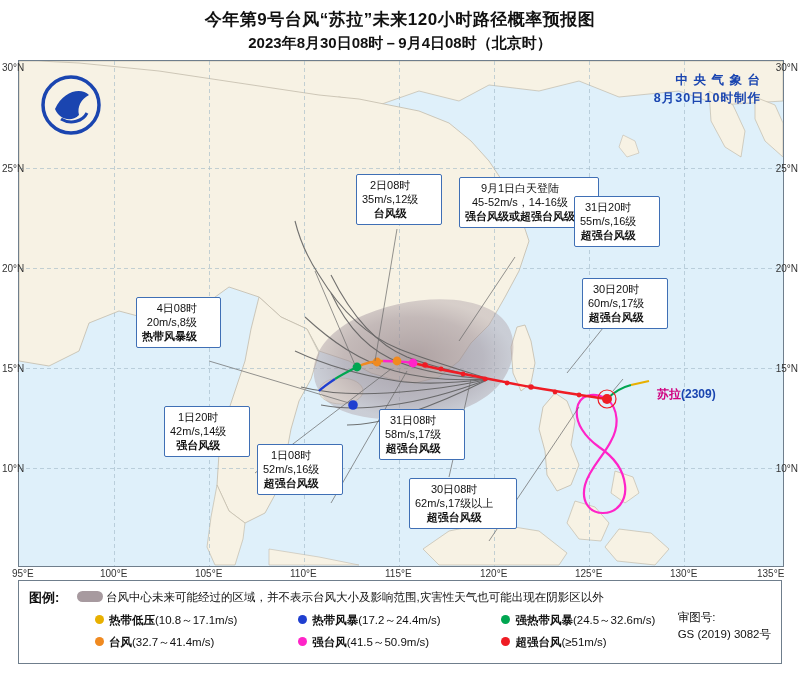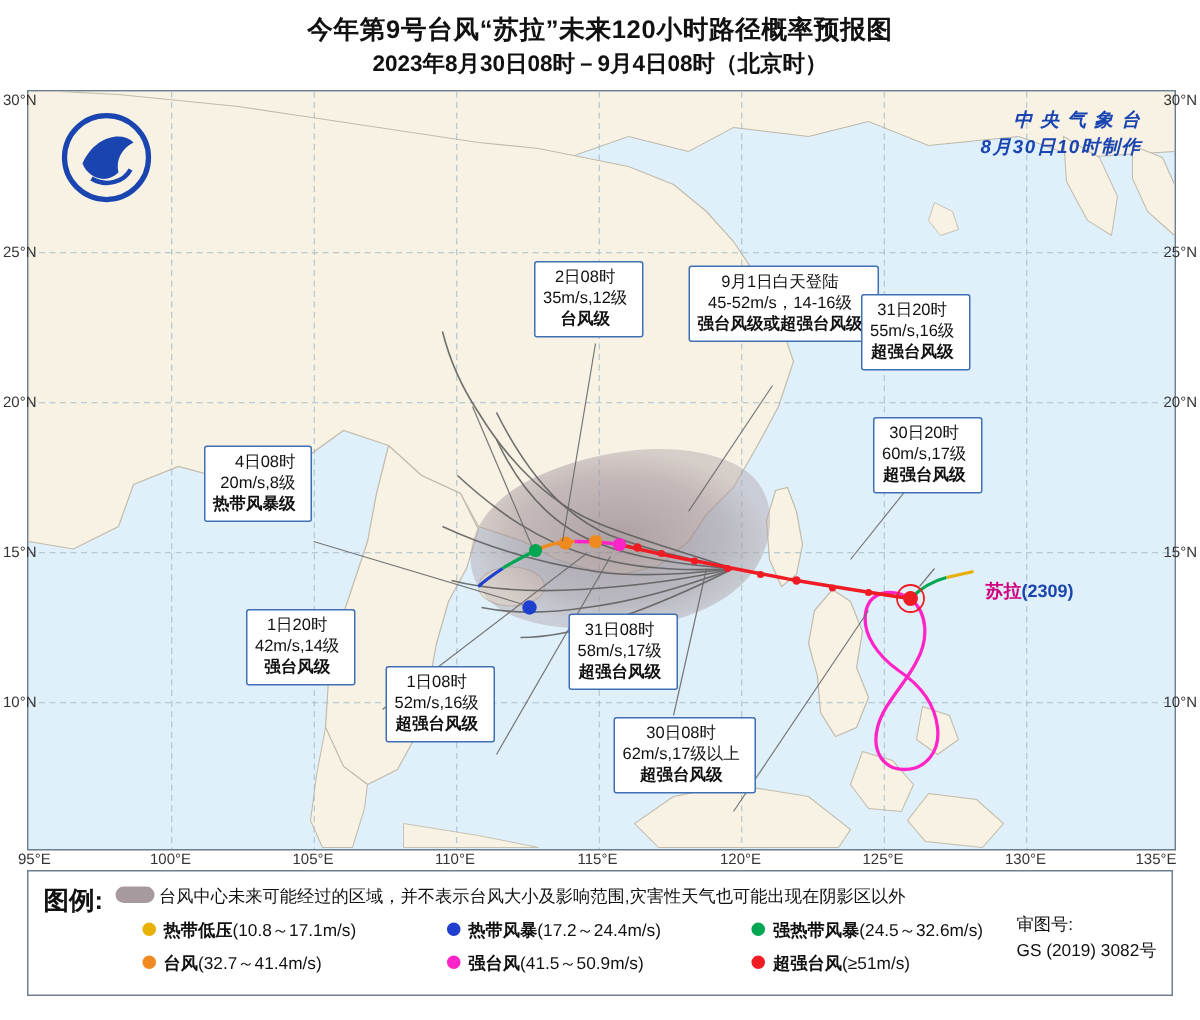--- a/index.html
+++ b/index.html
@@ -70,29 +70,28 @@
   .agency {
     position: absolute;
     right: 22px;
     top: 10px;
     text-align: right;
     color: #1a45b0;
     font-weight: bold;
     font-size: 12.5px;
     line-height: 18px;
     letter-spacing: 1px;
-    font-style: italic;
   }
   
   .callout {
     position: absolute;
     background: #ffffff;
     border: 1px solid #3f6fb5;
     border-radius: 2px;
-    padding: 3px 10px 4px 5px;
+    padding: 3px 23px 4px 5px;
     font-size: 11px;
     line-height: 14px;
     color: #111;
     text-align: center;
     white-space: nowrap;
   }
   .callout div:last-child { font-weight: bold; }
   
   .storm-name {
     position: absolute;
@@ -112,21 +111,21 @@
     height: 84px;
     border: 1px solid #6f7e8c;
     background: #fff;
     box-sizing: border-box;
     padding: 6px 8px;
   }
   .legend-title {
     position: absolute;
     left: 10px;
     top: 8px;
-    font-size: 17px;
+    font-size: 13px;
     font-weight: bold;
     color: #111;
   }
   .legend-note {
     position: absolute;
     left: 58px;
     top: 9px;
     font-size: 11.5px;
     color: #111;
     white-space: nowrap;

